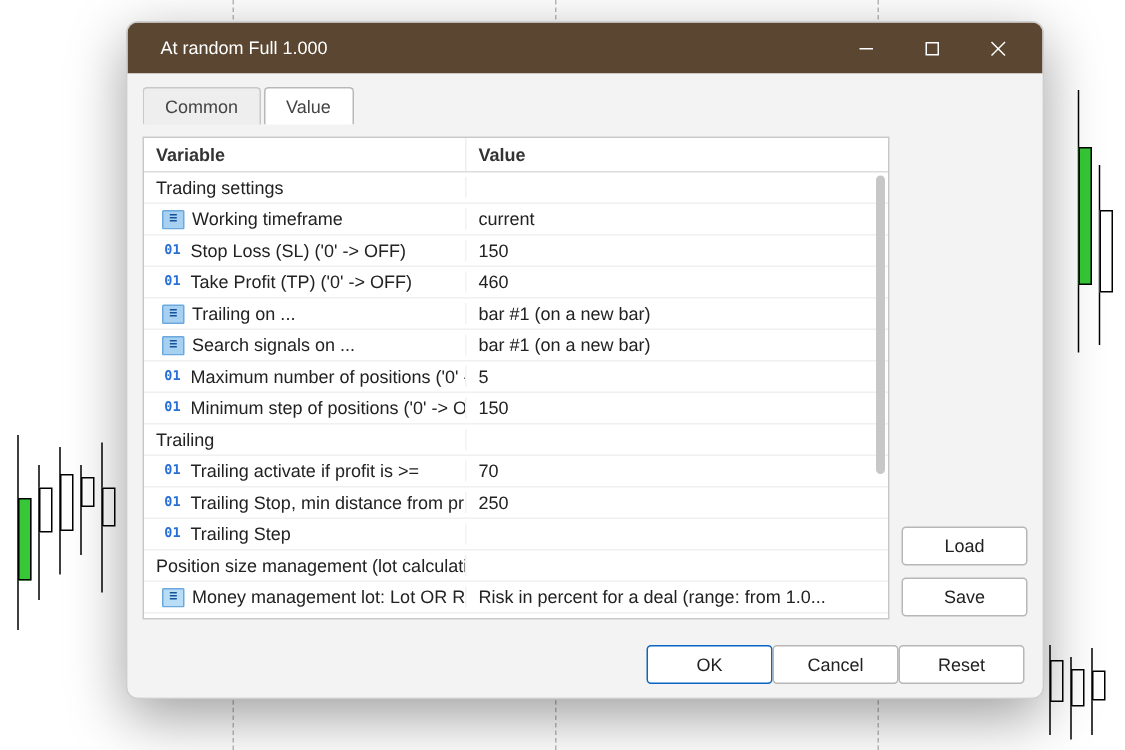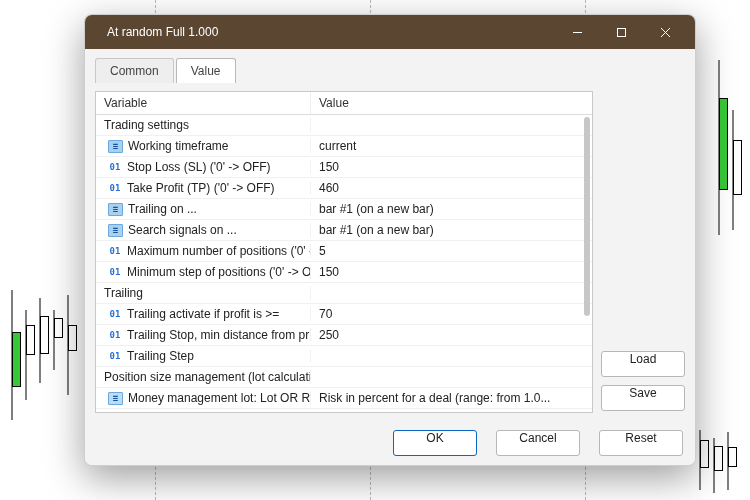--- a/index.html
+++ b/index.html
@@ -14,40 +14,40 @@
 .titlebar{height:34px;background:#5a4631;color:#fff;display:flex;align-items:center;padding:0 8px 0 22px;font-size:12px;font-weight:400}
 .title-text{flex:1}
 .win-btn{width:44px;height:30px;display:flex;align-items:center;justify-content:center;color:#fff}
 .win-btn svg{width:11px;height:11px;stroke:#fff;fill:none;stroke-width:1}
 .tabs{height:28px;background:#f3f3f3;display:flex;align-items:center;padding:6px 10px 0 10px;gap:0}
 .tab{padding:5px 14px 5px;border:1px solid #c8c8c8;border-bottom:none;background:#eee;color:#444;border-radius:3px 3px 0 0;position:relative;top:1px;margin-right:2px}
 .tab.active{background:#fff;border-color:#b8b8b8;z-index:2}
 .body-area{flex:1;background:#f3f3f3;padding:8px 10px 8px 10px;display:flex;gap:8px;min-height:0}
 .table-wrap{flex:1;background:#fff;border:1px solid #c8c8c8;display:flex;flex-direction:column;min-width:0}
 .thead{display:flex;height:22px;border-bottom:1px solid #dcdcdc;background:#fff;color:#333}
-.thead .col{padding:4px 8px;font-weight:400}
+.thead .col{padding:4px 8px;font-weight:700}
 .col-var{width:215px;border-right:1px solid #eee;box-sizing:border-box}
 .col-val{flex:1}
 .tbody{flex:1;overflow:hidden;position:relative}
 .row{display:flex;height:20px;align-items:center;border-bottom:1px solid #f0f0f0;font-size:12px;color:#222}
 .row.section .cell-var{font-weight:400;color:#222}
 .row .cell-var{width:215px;padding:0 4px 0 8px;box-sizing:border-box;display:flex;align-items:center;gap:5px;white-space:nowrap;overflow:hidden;text-overflow:ellipsis;border-right:1px solid #f2f2f2}
 .row .cell-val{flex:1;padding:0 8px;white-space:nowrap;overflow:hidden;text-overflow:ellipsis}
 .ico{width:15px;height:11px;display:inline-flex;align-items:center;justify-content:center;font-size:9px;font-weight:700;font-family:Consolas,monospace;line-height:9px;border-radius:1px;flex-shrink:0}
 .ico.enum{background:#a8d0f0;color:#14529a;border:1px solid #6aa8de;width:13px}
 .ico.enum::before{content:"≡"}
 .ico.num{color:#2a6fd6;width:14px}
 .ico.num::before{content:"01"}
 .ico.lot{background:#b8ddf4;color:#14529a;border:1px solid #6aa8de;width:13px}
 .ico.lot::before{content:"≡"}
 .scrollbar-track{position:absolute;right:2px;top:2px;bottom:2px;width:6px}
 .scrollbar-thumb{position:absolute;top:0;width:6px;height:68%;background:#c7c7c7;border-radius:3px}
 .side-btns{width:84px;display:flex;flex-direction:column;justify-content:flex-end;gap:8px;padding-bottom:2px}
-.btn{height:24px;background:#fff;border:1px solid #b7b7b7;border-radius:3px;display:flex;justify-content:center;color:#222;font-size:12px}
-.footer{height:44px;background:#f3f3f3;display:flex;align-items:center;justify-content:flex-end;gap:19px;padding:0 12px}
+.btn{height:24px;background:#fff;border:1px solid #b7b7b7;border-radius:3px;display:flex;align-items:center;justify-content:center;color:#222;font-size:12px}
+.footer{height:44px;background:#f3f3f3;display:flex;align-items:center;justify-content:flex-end;gap:0;padding:0 12px}
 .footer .btn{width:82px}
 .footer .btn.primary{border:1.5px solid #0a66c2}
 .section .cell-var{padding-left:8px}
 .row.data .cell-var{padding-left:12px}
 </style>
 </head>
 <body>
 <div class="canvas">
 
 <div class="grid-line" style="left:155px"></div>

